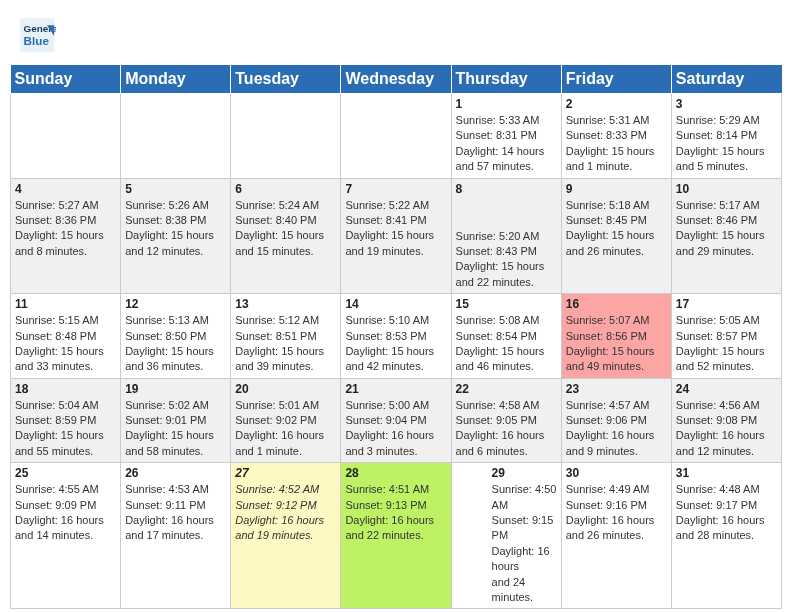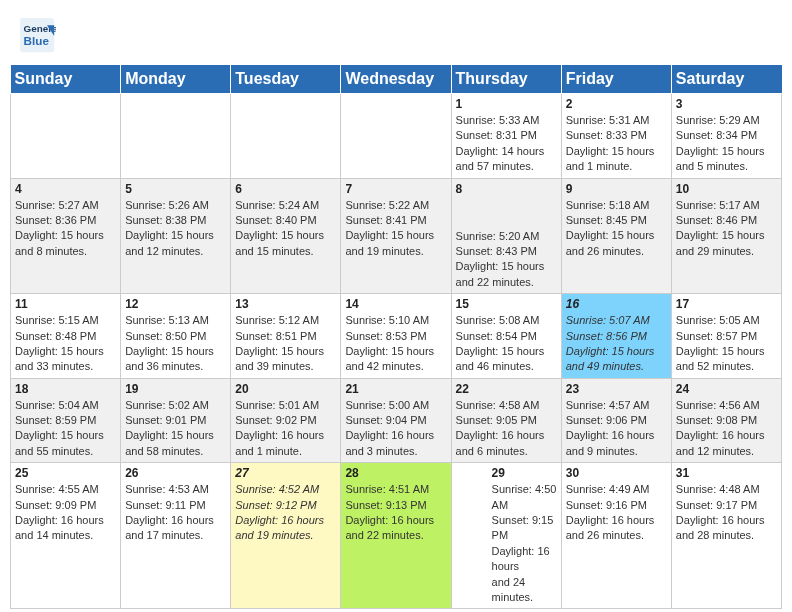--- a/index.html
+++ b/index.html
@@ -138,21 +138,21 @@
         <td style="background: rgb(255, 255, 255);">
           <span class="day-number">2</span>
           <div class="day-info" style="white-space: pre-line;">Sunrise: 5:31 AM
 Sunset: 8:33 PM
 Daylight: 15 hours
 and 1 minute.</div>
         </td>
         <td style="background: rgb(255, 255, 255);">
           <span class="day-number">3</span>
           <div class="day-info" style="white-space: pre-line;">Sunrise: 5:29 AM
-Sunset: 8:34 PM
+Sunset: 8:14 PM
 Daylight: 15 hours
 and 5 minutes.</div>
         </td>
       </tr>
       <tr>
         <td style="background: rgb(240, 240, 240);">
           <span class="day-number">4</span>
           <div class="day-info" style="white-space: pre-line;">Sunrise: 5:27 AM
 Sunset: 8:36 PM
 Daylight: 15 hours
@@ -230,21 +230,21 @@
 Daylight: 15 hours
 and 42 minutes.</div>
         </td>
         <td style="background: rgb(255, 255, 255);">
           <span class="day-number">15</span>
           <div class="day-info" style="white-space: pre-line;">Sunrise: 5:08 AM
 Sunset: 8:54 PM
 Daylight: 15 hours
 and 46 minutes.</div>
         </td>
-        <td style="background: #7dd3fc; font-style: italic;">
+        <td style="background: #fca5a5;">
           <span class="day-number">16</span>
           <div class="day-info" style="white-space: pre-line;">Sunrise: 5:07 AM
 Sunset: 8:56 PM
 Daylight: 15 hours
 and 49 minutes.</div>
         </td>
         <td style="background: rgb(255, 255, 255);">
           <span class="day-number">17</span>
           <div class="day-info" style="white-space: pre-line;">Sunrise: 5:05 AM
 Sunset: 8:57 PM

